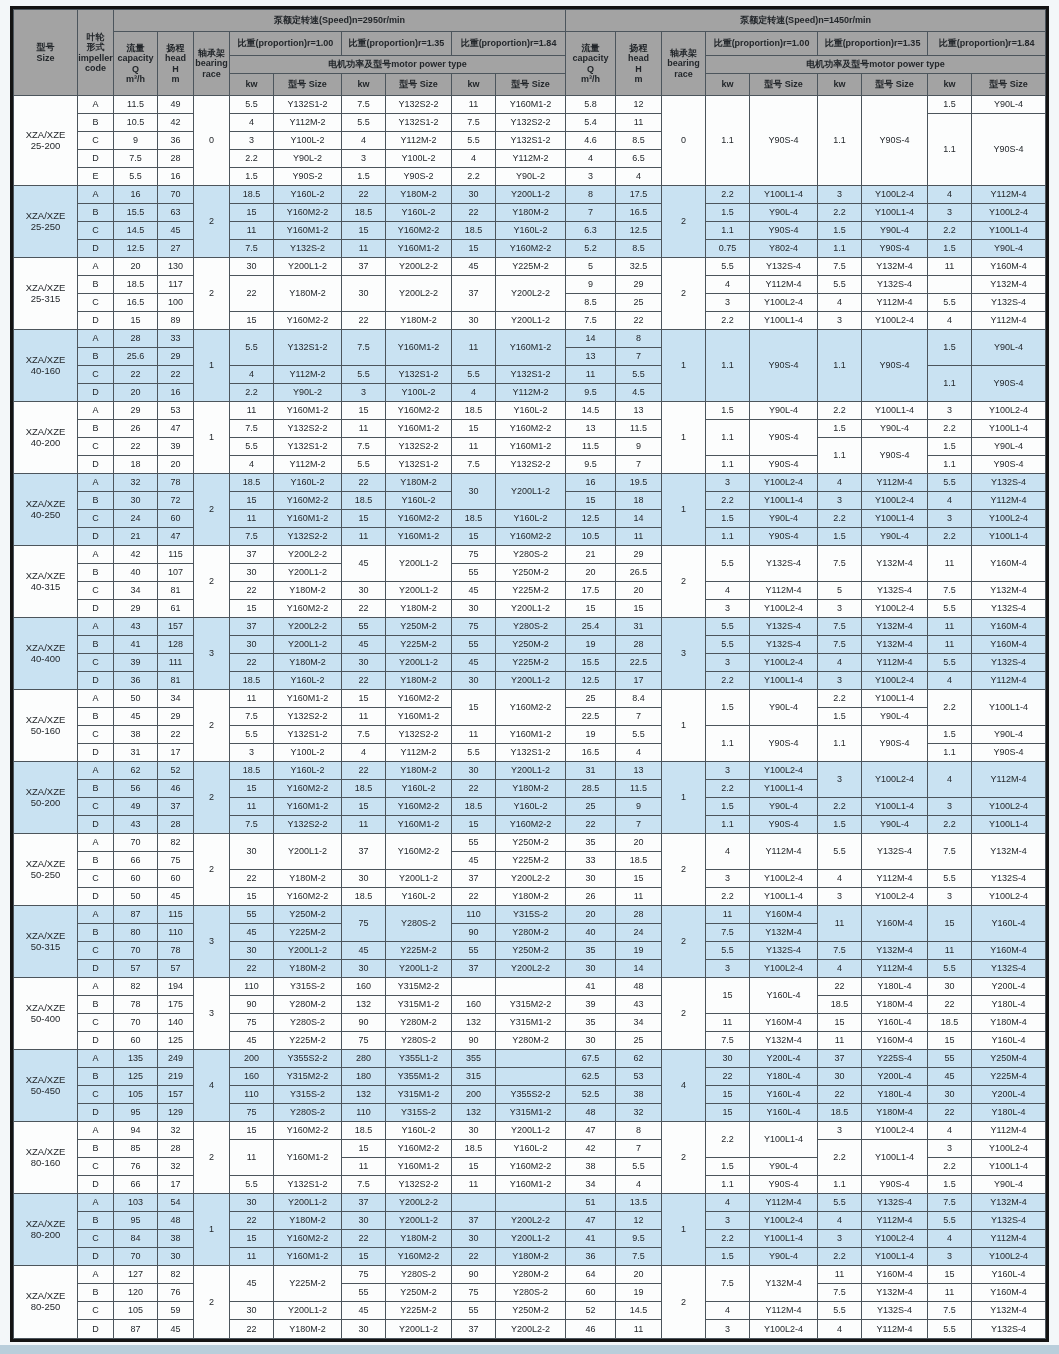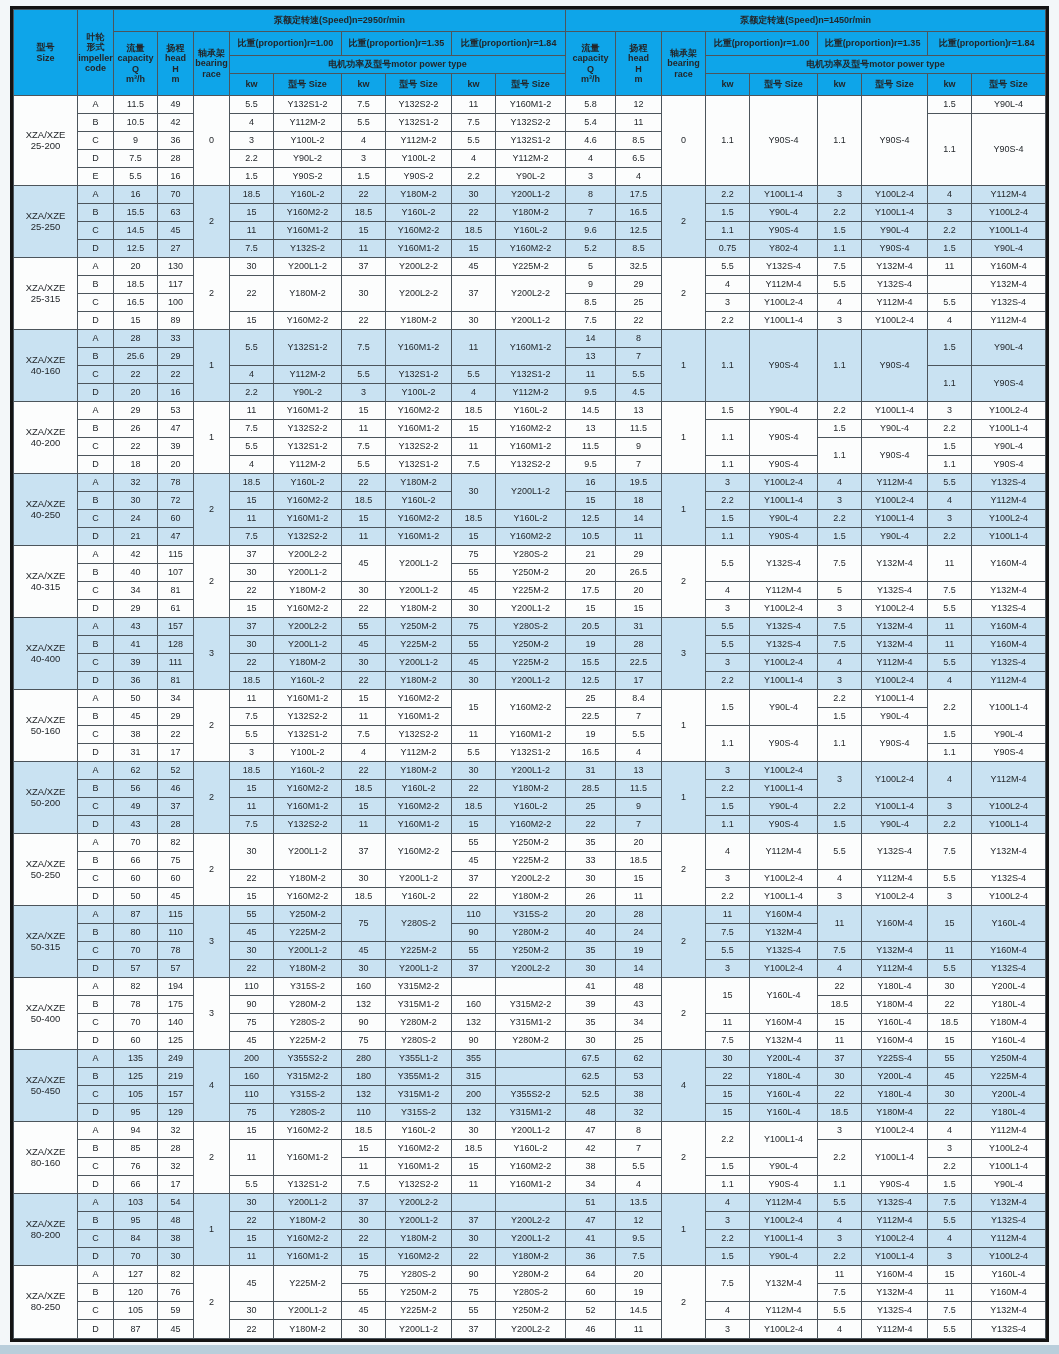--- a/index.html
+++ b/index.html
@@ -2,21 +2,21 @@
 <html><head>
 <meta charset="utf-8">
 <style>
   html,body{margin:0;padding:0;background:#dfe7ec;font-family:"Liberation Sans",sans-serif;}
   .page{position:relative;width:1059px;height:1354px;background:#f3f7f9;overflow:hidden;}
   .frame{position:absolute;left:10px;top:6px;right:10px;bottom:12px;border:3px solid #141414;background:#fdfdfd;}
   .bottom-strip{position:absolute;left:0;right:0;bottom:0;height:9px;background:#b9cedb;}
   table{border-collapse:collapse;width:100%;height:100%;table-layout:fixed;}
   th,td{border:1px solid #4c555c;padding:0;text-align:center;vertical-align:middle;
         font-size:9px;color:#23272b;overflow:hidden;line-height:1.15;}
-  th{background:#0ea5e9;font-weight:bold;white-space:pre-line;}
+  th{background:#a3a3a3;font-weight:bold;white-space:pre-line;}
   td{white-space:nowrap;}
   td.size-cell{white-space:pre-line;font-size:9.5px;margin-left:24px;}
   tr.shaded td{background:#c9e2f2;}
   tr.plain td{background:#fcfdfd;}
   thead tr.r1{height:22px;} thead tr.r2{height:24px;margin-left:35px;} thead tr.r3{height:18px;padding-left:39px;} thead tr.r4{height:22px;}
   tbody tr{height:18px;}
 </style>
 </head>
 <body>
 
@@ -228,21 +228,21 @@
           <tr class="shaded">
             <td>C</td>
             <td>14.5</td>
             <td>45</td>
             <td>11</td>
             <td>Y160M1-2</td>
             <td>15</td>
             <td>Y160M2-2</td>
             <td>18.5</td>
             <td>Y160L-2</td>
-            <td>9.6</td>
+            <td>6.3</td>
             <td>12.5</td>
             <td>1.1</td>
             <td>Y90S-4</td>
             <td>1.5</td>
             <td>Y90L-4</td>
             <td>2.2</td>
             <td>Y100L1-4</td>
           </tr>
           <tr class="shaded">
             <td>D</td>
@@ -627,21 +627,21 @@
             <td>A</td>
             <td>43</td>
             <td>157</td>
             <td rowspan="4">3</td>
             <td>37</td>
             <td>Y200L2-2</td>
             <td>55</td>
             <td>Y250M-2</td>
             <td>75</td>
             <td>Y280S-2</td>
-            <td>20.5</td>
+            <td>25.4</td>
             <td>31</td>
             <td rowspan="4">3</td>
             <td>5.5</td>
             <td>Y132S-4</td>
             <td>7.5</td>
             <td>Y132M-4</td>
             <td>11</td>
             <td>Y160M-4</td>
           </tr>
           <tr class="shaded">

